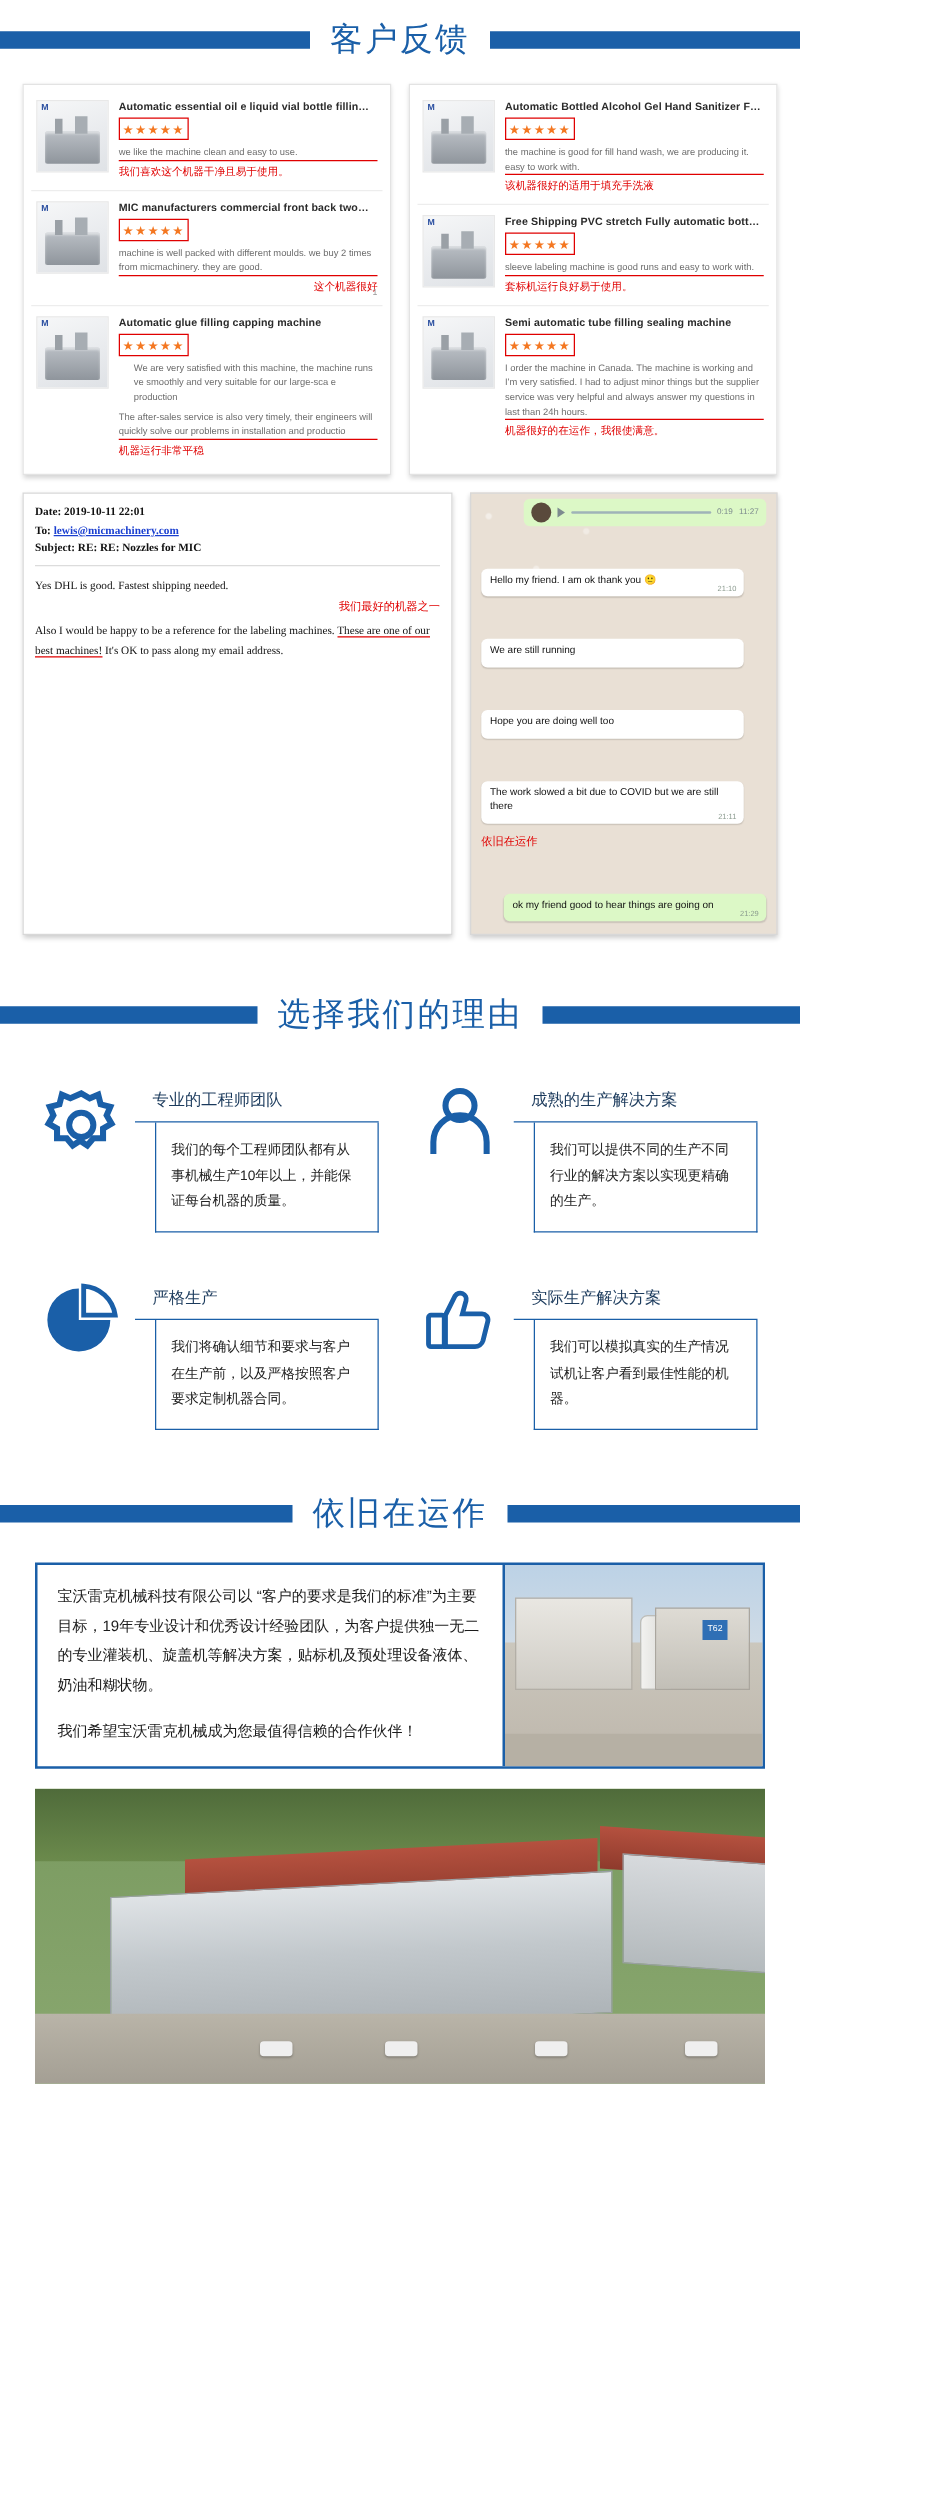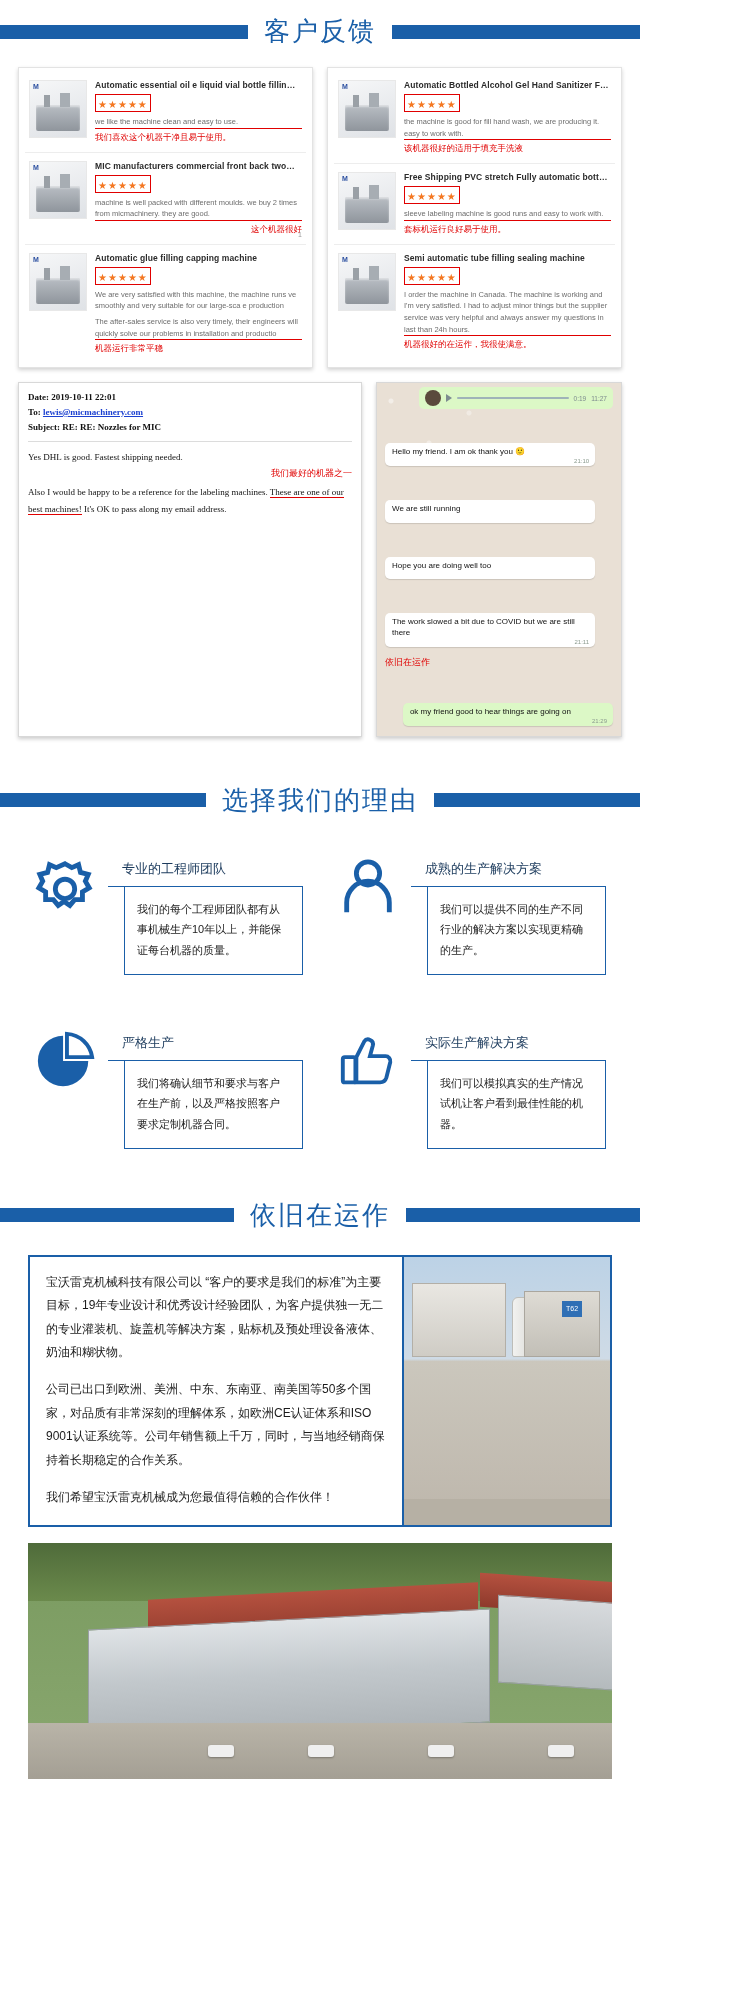--- a/index.html
+++ b/index.html
@@ -106,21 +106,21 @@
     margin-bottom:4px;
   }
   .stars span{color:#f47721;font-size:10px;letter-spacing:1px;}
   .rv-text{
     font-size:7.5px;
     color:#6d6d6d;
     line-height:1.55;
     border-bottom:1px solid #e00000;
     display:block;
   }
-  .rv-text.nounder{border-bottom:none;}
+  .rv-text.nounder{border-bottom:none;margin-left:12px;}
   .rv-cn{
     font-size:8.5px;
     color:#e00000;
     margin-top:3px;
     line-height:1.4;
   }
   .rv-cn.right{text-align:right;}
   .rv-num{
     position:absolute;right:4px;bottom:6px;
     font-size:7px;color:#9a9a9a;
@@ -197,21 +197,21 @@
   .bub.out{background:#dcf8c6;margin-left:auto;}
   .bub .ts{
     position:absolute;right:6px;bottom:1px;
     font-size:6px;color:#8a9a8e;
   }
 
   
   .reasons{
     display:grid;
     grid-template-columns:1fr 1fr;
-    gap:44px 34px;
+    gap:28px 34px;
     padding:36px 34px 0 34px;
     box-sizing:border-box;
   }
   .reason{position:relative;padding-left:74px;min-height:130px;}
   .reason .ico{
     position:absolute;left:0;top:2px;width:62px;height:62px;
     color:#1a5fa8;
   }
   .reason .rtitle{
     font-size:13px;color:#1b3a5c;
@@ -526,21 +526,20 @@
   <div class="sec-head">
     <div class="bar left"></div>
     <div class="title">依旧在运作</div>
     <div class="bar right"></div>
   </div>
 
   <div class="company-wrap">
     <div class="company-box">
       <div class="company-text">
         <p>宝沃雷克机械科技有限公司以 “客户的要求是我们的标准”为主要目标，19年专业设计和优秀设计经验团队，为客户提供独一无二的专业灌装机、旋盖机等解决方案，贴标机及预处理设备液体、奶油和糊状物。</p>
-        <p>公司已出口到欧洲、美洲、中东、东南亚、南美国等50多个国家，对品质有非常深刻的理解体系，如欧洲CE认证体系和ISO 9001认证系统等。公司年销售额上千万，同时，与当地经销商保持着长期稳定的合作关系。</p>
         <p>我们希望宝沃雷克机械成为您最值得信赖的合作伙伴！</p>
       </div>
       <div class="company-photo">
         <span class="bld"></span>
         <span class="tank"></span>
         <span class="bld2"></span>
         <span class="sign">T62</span>
         <span class="ground"></span>
       </div>
     </div>

